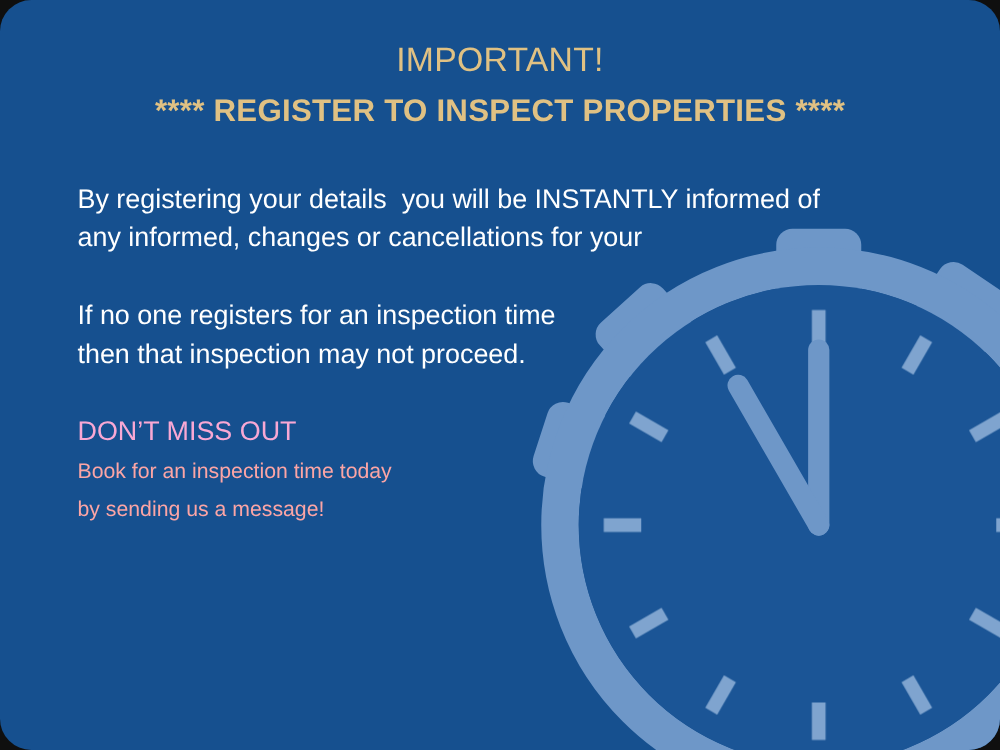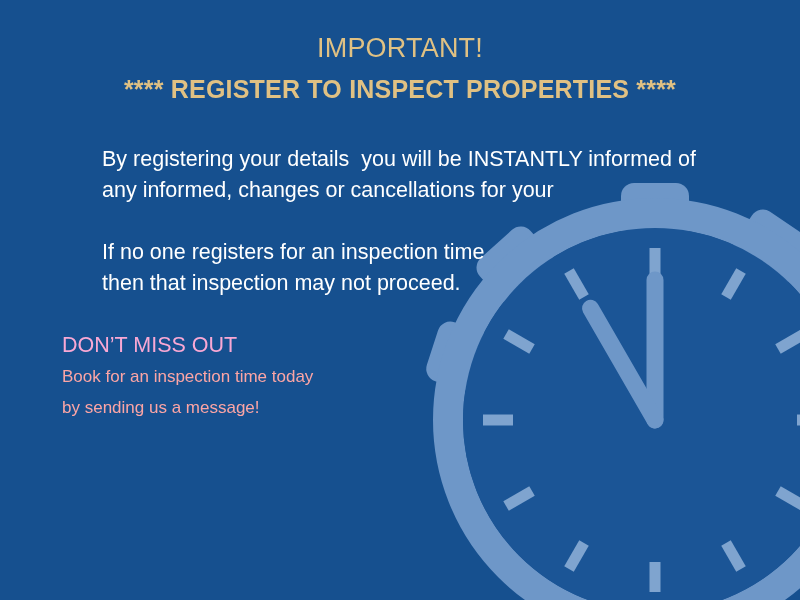--- a/index.html
+++ b/index.html
@@ -8,20 +8,21 @@
     padding: 0;
     background: #0f0f0f;
   }
   #slide {
     position: relative;
     width: 800px;
     height: 600px;
     overflow: hidden;
     font-family: "Liberation Sans", sans-serif;
     background: #16508f;
+    border-radius: 25px;
   }
 
   
   #clock-art {
     position: absolute;
     left: 0;
     top: 0;
     width: 800px;
     height: 600px;
     pointer-events: none;
@@ -64,21 +65,20 @@
     left: 62px;
     top: 144px;
     width: 660px;
   }
   .para {
     color: #ffffff;
     font-size: 21.5px;
     font-weight: 400;
     line-height: 31px;
     white-space: pre;
-    margin-left: 40px;
   }
   .para-gap {
     height: 31px;
   }
   .line-white-caps {
     color: #f9a8d4;
     font-size: 21.5px;
     font-weight: 400;
     line-height: 31px;
     white-space: pre;

